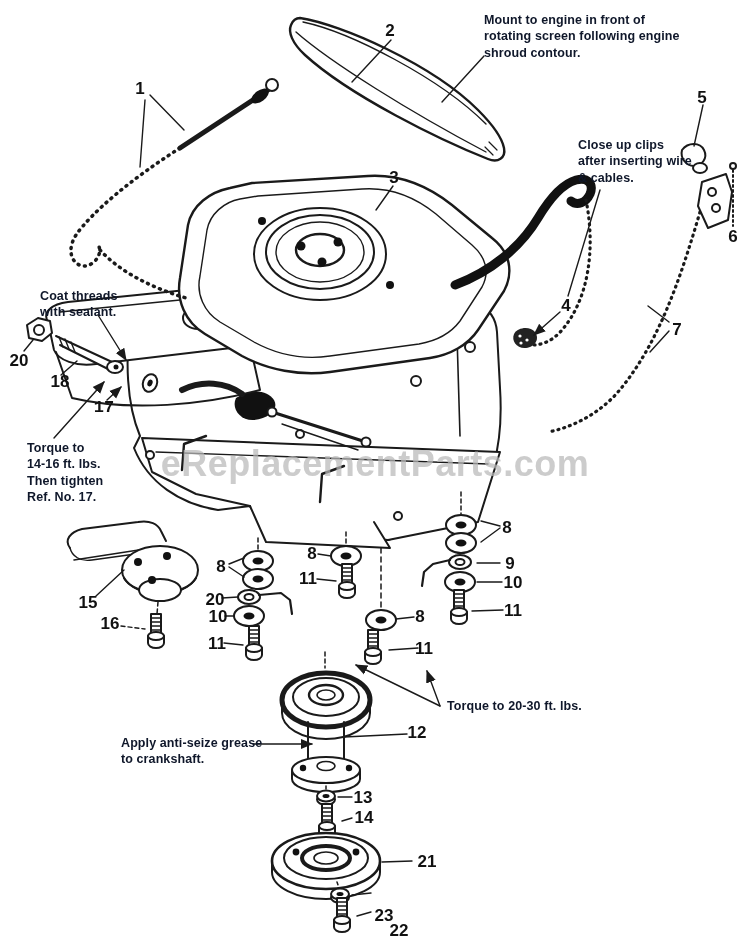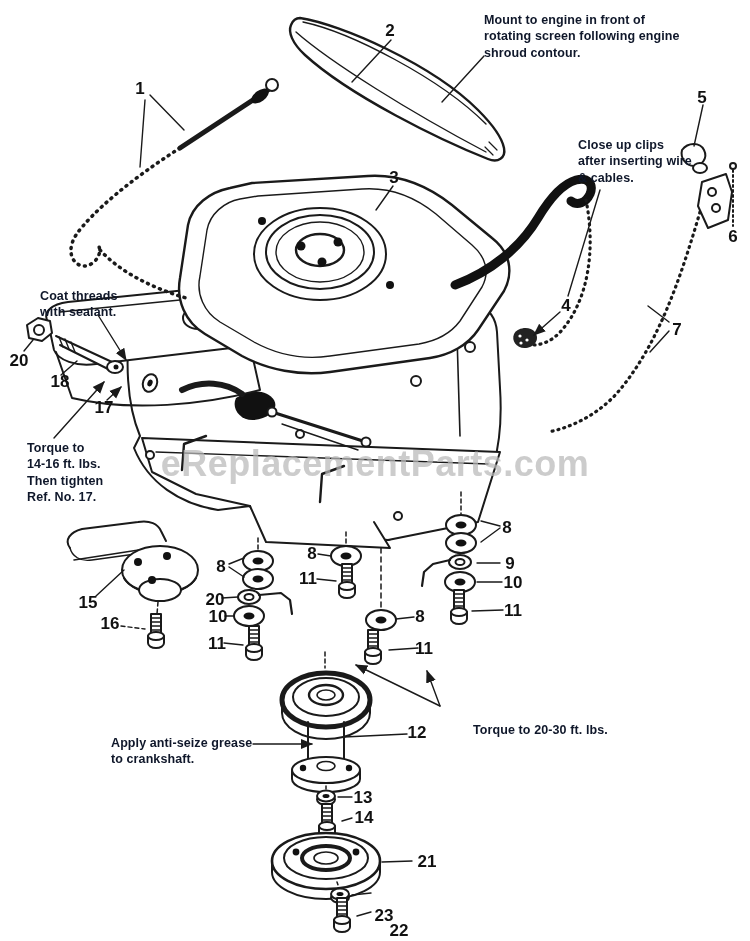--- a/index.html
+++ b/index.html
@@ -5,22 +5,22 @@
   html,body{margin:0;padding:0;background:#ffffff;}
   .stage{position:relative;width:750px;height:941px;background:#fff;overflow:hidden;
          font-family:"Liberation Sans",sans-serif;}
   svg{position:absolute;left:0;top:0;}
   .note{position:absolute;font:700 12.5px/1.3 "Liberation Sans",sans-serif;color:#0f172a;
         white-space:pre-line;letter-spacing:.1px;}
   #note-mount{left:484px;top:12px;width:210px;}
   #note-clips{left:578px;top:137px;width:140px;}
   #note-sealant{left:40px;top:288px;width:116px;text-align:left;}
   #note-torque1{left:27px;top:440px;width:110px;}
-  #note-torque2{left:473px;top:698px;width:170px;margin-top:24px;}
-  #note-grease{left:111px;top:735px;width:190px;}
+  #note-torque2{left:447px;top:698px;width:170px;}
+  #note-grease{left:121px;top:735px;width:190px;}
   #note-std{left:33px;top:845px;width:200px;}
   .watermark{position:absolute;left:0;right:0;top:446px;text-align:center;
              font:700 36px/1 "Liberation Sans",sans-serif;color:#b9b9b9;opacity:.72;
              letter-spacing:.5px;}
   .callout{position:absolute;transform:translate(-50%,-50%);
            font:700 17px/1 "Liberation Sans",sans-serif;color:#111;}
 </style>
 </head>
 <body>
 
@@ -271,21 +271,21 @@
       <div class="callout" style="left: 215px; top: 599px;">20</div>
       <div class="callout" style="left: 218px; top: 616px;">10</div>
       <div class="callout" style="left: 217px; top: 643px;">11</div>
       <div class="callout" style="left: 420px; top: 616px;">8</div>
       <div class="callout" style="left: 424px; top: 648px;">11</div>
       <div class="callout" style="left: 417px; top: 732px;">12</div>
       <div class="callout" style="left: 363px; top: 797px;">13</div>
       <div class="callout" style="left: 364px; top: 817px;">14</div>
       <div class="callout" style="left: 88px; top: 602px;">15</div>
       <div class="callout" style="left: 110px; top: 623px;">16</div>
-      <div class="callout" style="left: 104px; top: 407px;">17</div>
+      <div class="callout" style="left: 104px; top: 407px; font-family: Liberation Mono, monospace;">17</div>
       <div class="callout" style="left: 60px; top: 381px;">18</div>
       <div class="callout" style="left: 19px; top: 360px;">20</div>
       <div class="callout" style="left: 427px; top: 861px;">21</div>
       <div class="callout" style="left: 383px; top: 930px; margin-left: 16px;">22</div>
       <div class="callout" style="left: 384px; top: 915px;">23</div>
     </div>
 
 </div>
 
 </body></html>

